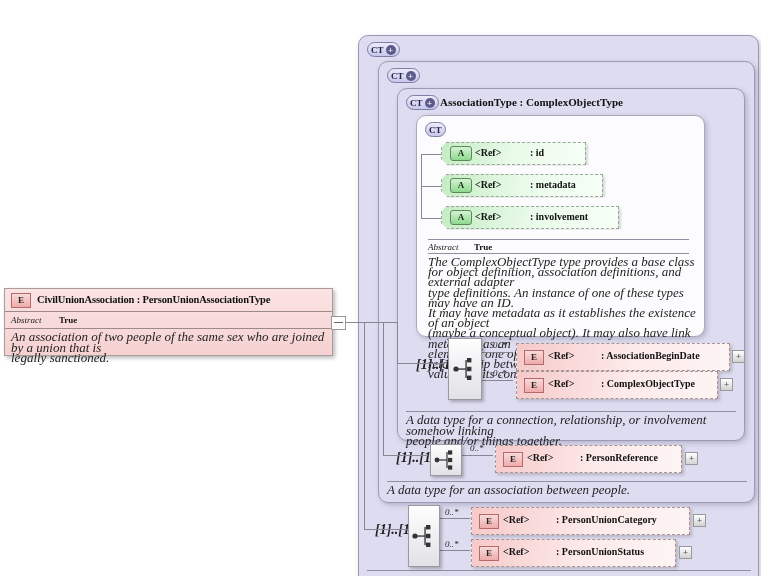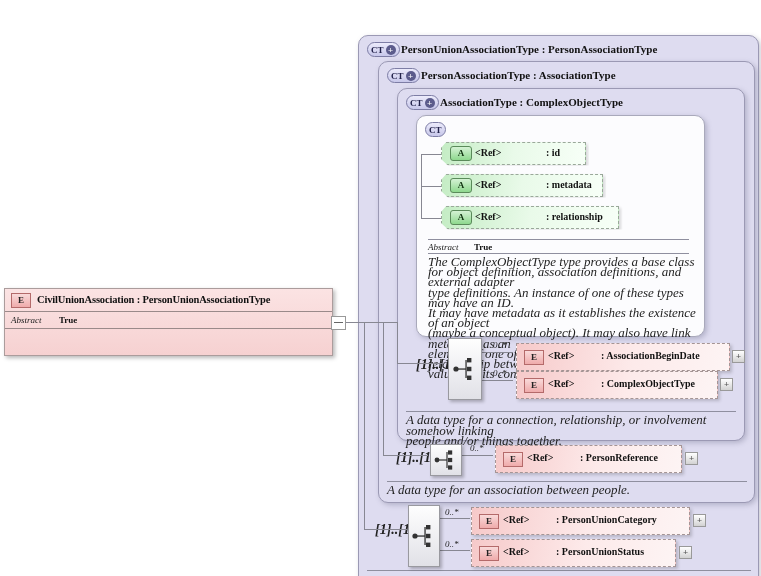--- a/index.html
+++ b/index.html
@@ -25,21 +25,21 @@
   .ebox{position:absolute;height:26px;border:1px dashed #a59595;z-index:6;
         background:linear-gradient(100deg,#f6c9c9,#fdeaea 55%,#fdf4f4);
         box-shadow:2px 2px 3px rgba(0,0,0,.18);}
   .ebox .ref,.abox .ref{position:absolute;left:31px;top:6px;font-weight:bold;font-size:10px;}
   .ebox .nm,.abox .nm{position:absolute;left:84px;top:6px;font-weight:bold;font-size:10px;white-space:nowrap;}
   .abox{position:absolute;height:21px;border:1px dashed #9aa89a;z-index:6;
         background:linear-gradient(100deg,#c4ecc4,#e9fae9 50%,#f7fff7);
         box-shadow:2px 2px 3px rgba(0,0,0,.15);
         clip-path:polygon(7px -2px,102% -2px,102% 102%,7px 102%,-1px calc(100% - 7px),-1px 7px);}
   .abox .ref{top:4px;left:33px;}
-  .abox .nm{top:4px;left:104px;}
+  .abox .nm{top:4px;left:88px;}
   .e-icon{position:absolute;left:7px;top:6px;width:18px;height:13px;border:1px solid #b46a6a;
         background:linear-gradient(#f9dada,#efabab);font-size:9px;font-weight:bold;color:#222;
         text-align:center;line-height:13px;}
   .a-icon{position:absolute;left:8px;top:3px;width:20px;height:13px;border:1px solid #5a8a5a;
         border-radius:3px;background:linear-gradient(#d4f2d4,#8ed88e);font-size:9px;font-weight:bold;
         color:#113311;text-align:center;line-height:13px;}
   .seq{position:absolute;border:1px solid #99999f;background:linear-gradient(#fefefe,#e1e1e7);
        box-shadow:2px 2px 3px rgba(0,0,0,.25);display:flex;align-items:center;justify-content:center;z-index:6;}
   .plusbox{position:absolute;width:11px;height:11px;border:1px solid #999;z-index:6;
        background:linear-gradient(#ffffff,#d2d2d2);font-size:9px;line-height:10px;text-align:center;
@@ -56,28 +56,26 @@
 </head>
 <body>
 
 <div id="canvas">
 
   <div class="cont" style="left:358px;top:3px;width:399px;height:567px;">
     <span class="ct-icon" style="left:8px;top:6px;">
         <span>CT</span>
         <span class="plus">+</span>
       </span>
-    <div class="ctitle" style="left:42px;top:7px;">PersonUnionAssociationType : PersonAssociationType</div>
 
     <div class="cont" style="left:19px;top:25px;width:375px;height:440px;">
       <span class="ct-icon" style="left:8px;top:6px;">
           <span>CT</span>
           <span class="plus">+</span>
         </span>
-      <div class="ctitle" style="left:42px;top:7px;">PersonAssociationType : AssociationType</div>
 
       <div class="cont" style="left:18px;top:26px;width:346px;height:351px;">
         <span class="ct-icon" style="left:8px;top:6px;">
             <span>CT</span>
             <span class="plus">+</span>
           </span>
         <div class="ctitle" style="left:42px;top:7px;">AssociationType : ComplexObjectType</div>
 
         <div class="cont white" style="left:18px;top:26px;width:287px;height:220px;">
           <span class="ct-icon" style="left:8px;top:6px;">
@@ -95,21 +93,21 @@
             <span class="nm">: id</span>
           </div>
           <div class="abox" style="left:24px;top:58px;width:160px;">
             <span class="a-icon">A</span>
             <span class="ref">&lt;Ref&gt;</span>
             <span class="nm">: metadata</span>
           </div>
           <div class="abox" style="left:24px;top:90px;width:176px;">
             <span class="a-icon">A</span>
             <span class="ref">&lt;Ref&gt;</span>
-            <span class="nm">: relationship</span>
+            <span class="nm">: involvement</span>
           </div>
 
           <div class="divider" style="left:11px;top:123px;width:261px;"></div>
           <span class="lbl abs" style="left:11px;top:126px;">Abstract</span>
           <span class="val abs" style="left:57px;top:126px;">True</span>
           <div class="divider" style="left:11px;top:137px;width:261px;"></div>
           <div class="ann" style="left:11px;top:141px;width:268px;line-height:10.2px;">The ComplexObjectType type provides a base class
 for object definition, association definitions, and external adapter
 type definitions. An instance of one of these types may have an ID.
 It may have metadata as it establishes the existence of an object
@@ -205,20 +203,22 @@
     <div class="divider" style="left:8px;top:534px;width:384px;"></div>
   </div>
 
   <div class="elbox" style="left:4px;top:256px;width:327px;height:66px;">
     <span class="e-icon" style="left:6px;top:4px;">E</span>
     <div class="ctitle" style="left:32px;top:5px;font-size:10.5px;letter-spacing:-0.15px;">CivilUnionAssociation : PersonUnionAssociationType</div>
     <div class="divider" style="left:0;top:22px;width:327px;"></div>
     <span class="lbl abs" style="left:6px;top:26px;">Abstract</span>
     <span class="val abs" style="left:54px;top:26px;">True</span>
     <div class="divider" style="left:0;top:39px;width:327px;"></div>
+    <div class="ann" style="left:6px;top:43px;width:318px;">An association of two people of the same sex who are joined by a union that is
+legally sanctioned.</div>
   </div>
 
   <div class="conn" style="left:331px;top:284px;"></div>
 
   <div class="hline" style="left:344px;top:290px;width:54px;"></div>
   <div class="vline" style="left:397px;top:290px;height:42px;"></div>
   <div class="hline" style="left:397px;top:331px;width:48px;"></div>
   <div class="vline" style="left:383px;top:290px;height:134px;"></div>
   <div class="hline" style="left:383px;top:423px;width:45px;"></div>
   <div class="vline" style="left:364px;top:290px;height:208px;"></div>

